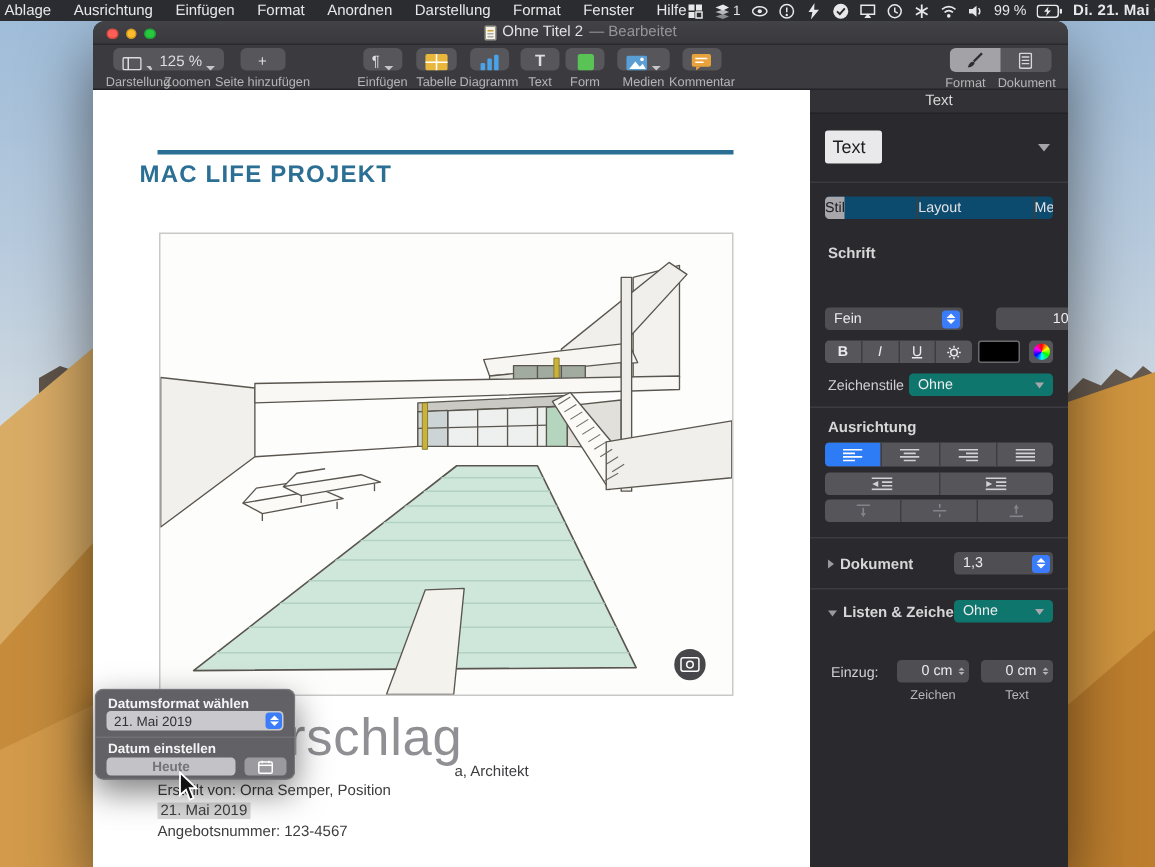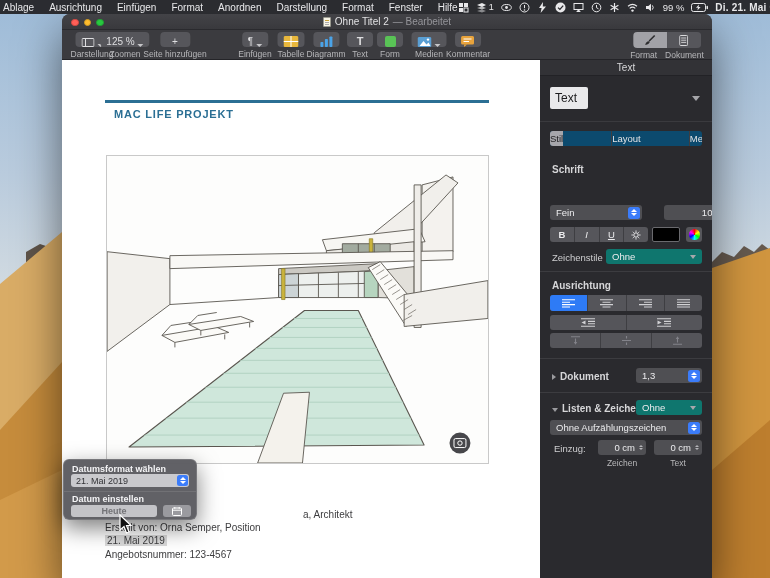--- a/index.html
+++ b/index.html
@@ -53,21 +53,21 @@
   .sg-format { background:#a2a2a7; }
   .sg-doc { background:#56565b; }
   .seg2-labels { display:flex; gap:8px; margin-top:2px; }
   .seg2-labels span { font-size:8.5px; color:#b6b6b9; }
 
   
   .content { display:flex; height:518px; }
   .docview { position:relative; width:478px; background:#ffffff; overflow:hidden; }
 
   .doc-rule { position:absolute; left:43px; top:40px; width:384px; height:2.5px; background:#2b6f94; }
-  .doc-section-title { position:absolute; left:52px; top:48px; font-size:11px; font-weight:bold;
+  .doc-section-title { position:absolute; left:31px; top:48px; font-size:16px; font-weight:bold;
      letter-spacing:.8px; color:#2b6f94; }
   .image-frame { position:absolute; left:44px; top:95px; width:383px; height:309px;
      background:#fdfdfc; border:1px solid #c9c9c9; }
   .image-frame svg { width:100%; height:100%; display:block; }
 
   .doc-heading { position:absolute; left:130px; top:412px; font-size:35px; color:#909094; letter-spacing:.5px; }
   .doc-byline { position:absolute; left:241px; top:449px; font-size:10px; color:#3d3d3f; }
   .doc-created { position:absolute; left:43px; top:462px; font-size:10px; color:#3d3d3f; }
   .doc-date { position:absolute; left:43px; top:475px; font-size:10px; color:#3d3d3f; }
   .doc-date span { background:#d9d9d9; padding:0 2px; }
@@ -452,20 +452,21 @@
               <line x1="297" y1="165" x2="306" y2="160"></line>
             </g>
             <g>
               <circle cx="354" cy="288" r="10.5" fill="#47474b"></circle>
               <rect x="348" y="283.5" width="12" height="9" rx="1.5" fill="none" stroke="#ffffff" stroke-width="1"></rect>
               <circle cx="354" cy="288" r="2.2" fill="none" stroke="#ffffff" stroke-width="1"></circle>
             </g>
           </svg>
         </div>
 
+        <div class="doc-heading">rschlag</div>
         <div class="doc-byline">a, Architekt</div>
         <div class="doc-created">Erstellt von: Orna Semper, Position</div>
         <div class="doc-date"><span>21. Mai 2019</span></div>
         <div class="doc-offer">Angebotsnummer: 123-4567</div>
       </div>
 
       <div class="inspector">
         <div class="ins-header">Text</div>
 
         <div class="ins-preview">
@@ -639,27 +640,20 @@
             </span>
         </div>
 
         <div class="divider" style="top:332px"></div>
         <div class="ins-label-bold" style="top:343px;left:12px"><span class="disc down"></span><span>Listen &amp; Zeichen</span></div>
         <div class="ins-select plain" style="top:340px;left:96px;width:66px">
           <span>Ohne</span>
           <span class="chev-gray"></span>
         </div>
 
-        <div class="ins-select" style="top:360px;left:10px;right:10px">
-          <span>Ohne Aufzählungszeichen</span>
-          <span class="stepper-blue">
-              <i class="up"></i>
-              <i class="dn"></i>
-            </span>
-        </div>
 
         <div class="ins-label" style="top:383px;left:14px">Einzug:</div>
         <div class="num-field" style="top:380px;left:58px;width:48px">
           <span>0 cm</span>
           <span class="mini-stepper">
               <i class="up"></i>
               <i class="dn"></i>
             </span>
         </div>
         <div class="num-field" style="top:380px;left:114px;width:48px">

